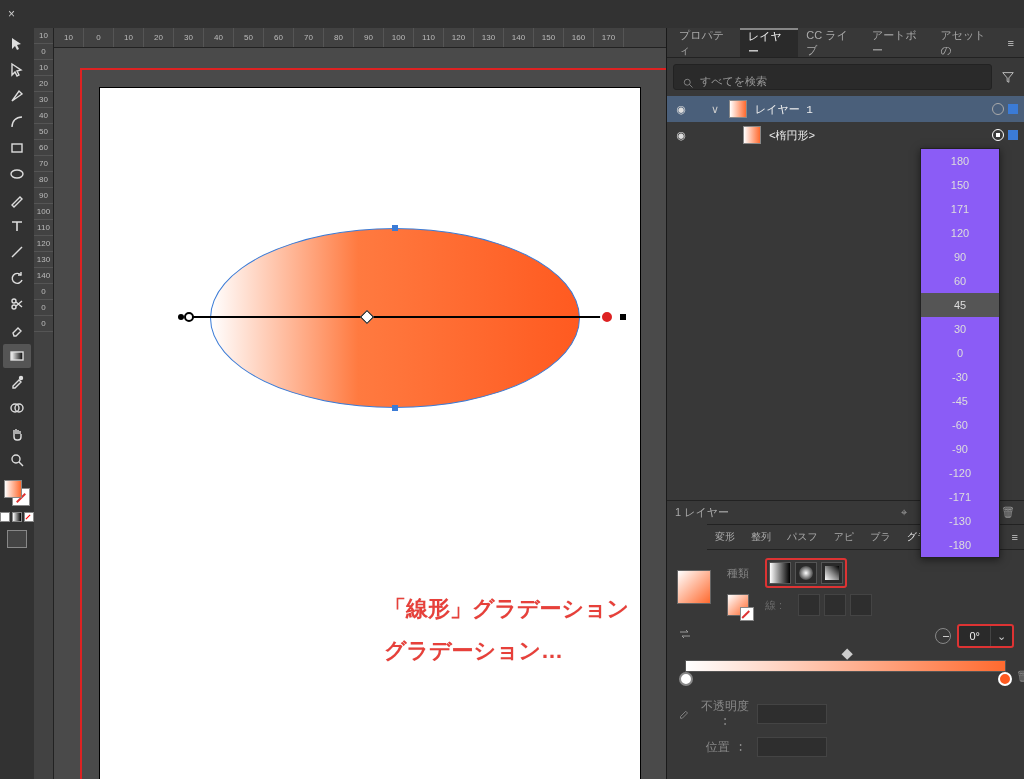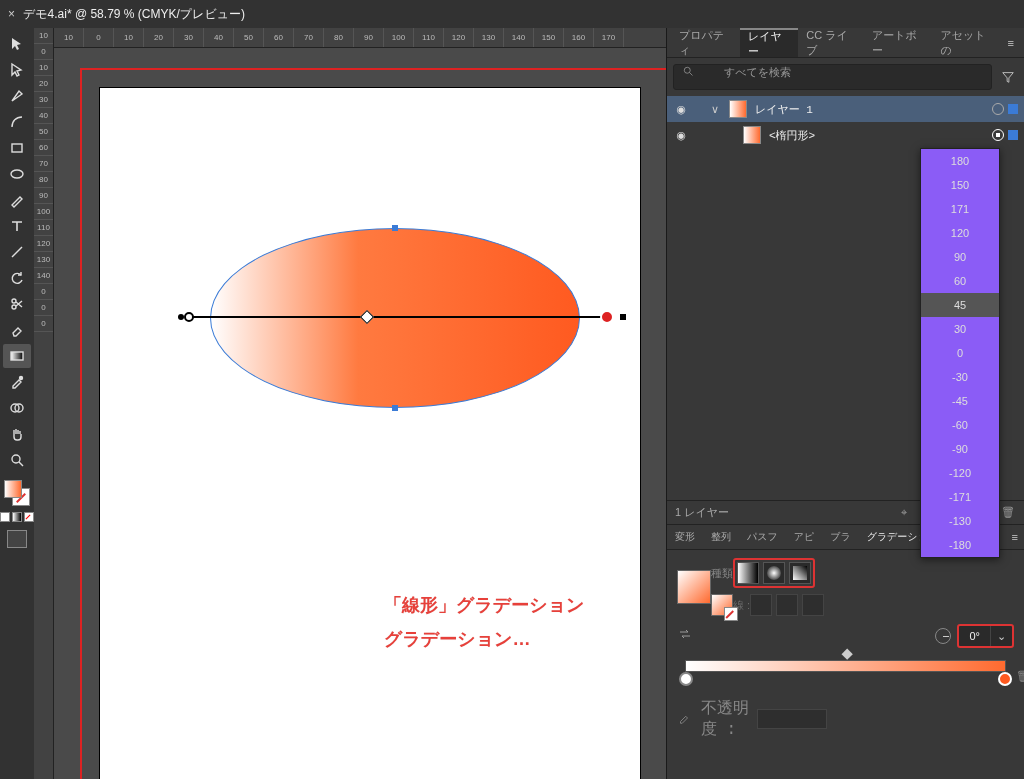--- a/index.html
+++ b/index.html
@@ -37,29 +37,29 @@
   .ellipse { position:absolute; left:110px; top:140px; width:370px; height:180px; border-radius:50%; background: linear-gradient(90deg, #fff 0%, #ff7a40 40%, #ff5a20 100%); border:1px solid #3b7bd6;}
   .handle { position:absolute; width:6px; height:6px; background:#3b7bd6; }
   .h-top{left:50%;top:-4px;transform:translateX(-50%);}
   .h-bottom{left:50%;bottom:-4px;transform:translateX(-50%);}
   .grad-line { position:absolute; left:88px; top:228px; width:420px; height:2px; background:#000; }
   .grad-start{position:absolute;left:84px;top:224px;width:10px;height:10px;border-radius:50%;background:#fff;border:2px solid #000;}
   .grad-start-dot{position:absolute;left:78px;top:226px;width:6px;height:6px;background:#000;border-radius:50%;}
   .grad-mid{position:absolute;left:262px;top:224px;width:10px;height:10px;background:#fff;border:1px solid #000;transform:rotate(45deg);}
   .grad-end{position:absolute;left:500px;top:222px;width:14px;height:14px;border-radius:50%;background:#d22;border:2px solid #fff;}
   .grad-end-sq{position:absolute;left:520px;top:226px;width:6px;height:6px;background:#000;}
-  .annot { position:absolute; left:284px; top:500px; color:#e7403a; font-weight:800; font-size:18px; line-height:1.9; text-shadow:0 0 1px rgba(0,0,0,.1);}
+  .annot { position:absolute; left:284px; top:500px; color:#e7403a; font-weight:800; font-size:22px; line-height:1.9; text-shadow:0 0 1px rgba(0,0,0,.1);}
   
   .right { width: 358px; background:#383838; display:flex; flex-direction:column; border-left:1px solid #1a1a1a;}
   .panel-tabs { height:30px; display:flex; align-items:center; gap:0; border-bottom:1px solid #222; padding:0 4px;}
   .ptab { padding:0 8px; height:100%; display:flex; align-items:center; color:#aaa; font-size:11px; cursor:pointer;}
   .ptab.active { color:#eee; background:#2a2a2a; border-top:2px solid #888;}
   .menu-dots{margin-left:auto;color:#ccc;padding:0 6px;}
   .search-row{display:flex;align-items:center;padding:6px;gap:6px;}
-  .search-box{flex:1;background:#2a2a2a;border:1px solid #222;border-radius:3px;height:26px;display:flex;align-items:flex-start;padding:0 8px;color:#999;gap:24px;}
+  .search-box{flex:1;background:#2a2a2a;border:1px solid #222;border-radius:3px;height:26px;display:flex;align-items:flex-end;padding:0 8px;color:#999;}
   .search-box svg{width:12px;height:12px;stroke:#999;fill:none;margin-right:6px;}
   .filter-icon{width:20px;height:20px;color:#ccc;display:flex;align-items:center;justify-content:center;}
   .layers{flex:0 0 auto;}
   .layer-row{display:flex;align-items:center;height:26px;padding:0 6px;gap:4px;}
   .layer-row.sel{background:#4a5f7a;}
   .eye{width:16px;text-align:center;color:#ddd;}
   .lock{width:14px;}
   .disclose{width:14px;color:#ccc;}
   .lswatch{width:18px;height:18px;background:linear-gradient(90deg,#fff,#ff6a2f);border:1px solid #888;}
   .lname{flex:1;color:#eee;padding-left:4px;font-family:Liberation Mono, monospace;}
@@ -67,25 +67,25 @@
   .target.sel{background:radial-gradient(circle,#fff 30%,transparent 31%);border-color:#fff;}
   .selbox{width:10px;height:10px;background:#3b7bd6;}
   .layers-body{height:352px;position:relative;}
   .angle-menu{position:absolute;right:24px;top:0;width:80px;background:#8b5cf6;border:1px solid #222;box-shadow:0 2px 8px rgba(0,0,0,.5);z-index:10;}
   .angle-menu div{height:24px;line-height:24px;text-align:center;color:#ddd;font-size:11px;}
   .angle-menu div.hl{background:#555;text-align:center;}
   .layers-footer{height:24px;display:flex;align-items:center;padding:0 8px;color:#aaa;gap:10px;border-top:1px solid #222;}
   .layers-footer .sp{flex:1;}
   .foot-ic{width:16px;height:16px;display:flex;align-items:center;justify-content:center;color:#999;}
   
-  .gradpanel-tabs{height:26px;display:flex;align-items:center;border-top:1px solid #222;border-bottom:1px solid #222;}
+  .gradpanel-tabs{height:26px;display:flex;align-items:center;border-top:1px solid #222;border-bottom:1px solid #222;margin-left:40px;}
   .gtab{padding:0 8px;color:#aaa;font-size:10px;height:100%;display:flex;align-items:center;}
   .gtab.active{color:#eee;}
   .gradpanel{padding:8px 10px;display:flex;flex-direction:column;gap:8px;color:#888;}
-  .gp-row{display:flex;align-items:center;gap:0;}
+  .gp-row{display:flex;align-items:center;gap:16px;}
   .gp-swatch-main{width:34px;height:34px;background:linear-gradient(135deg,#fff,#ff6a2f);border:1px solid #666;}
   .gp-swatch-small{width:22px;height:22px;background:linear-gradient(135deg,#fff,#ff6a2f);border:1px solid #666;position:relative;}
   .gp-swatch-small .no{position:absolute;right:-6px;bottom:-6px;width:14px;height:14px;background:#fff;border:1px solid #888;}
   .gp-swatch-small .no::after{content:"";position:absolute;inset:1px;border-top:2px solid #d33;transform:rotate(-45deg);top:45%;}
   .type-buttons{display:flex;gap:4px;border:2px solid #d33;padding:2px;border-radius:3px;}
   .tbtn{width:22px;height:22px;border:1px solid #555;background:#2a2a2a;display:flex;align-items:center;justify-content:center;}
   .tbtn.on{background:linear-gradient(90deg,#fff,#000);}
   .tbtn .rad{width:14px;height:14px;border-radius:50%;background:radial-gradient(circle,#fff,#000);}
   .tbtn .free{width:14px;height:14px;background:linear-gradient(45deg,#fff 0%,#888 50%,#000 100%);}
   .stroke-btns{display:flex;gap:4px;}
@@ -101,30 +101,29 @@
   .grad-bar{position:absolute;left:6px;right:6px;top:0;height:12px;background:linear-gradient(90deg,#fff 0%,#ff6a2f 100%);border:1px solid #555;}
   .midpt{position:absolute;top:-8px;left:50%;width:8px;height:8px;background:#ccc;transform:rotate(45deg) translateX(-50%);}
   .stop{position:absolute;top:12px;width:14px;height:14px;border-radius:50%;border:2px solid #888;}
   .stop.s1{left:0;background:#fff;}
   .stop.s2{right:0;background:#ff5a20;border-color:#fff;}
   .trash{position:absolute;right:-18px;top:10px;width:14px;height:14px;color:#888;}
   .picker-row{display:flex;align-items:center;gap:8px;color:#888;}
   .eyedrop2{width:16px;height:16px;color:#888;}
   .dim{color:#6a6a6a;}
   .dd-dim{width:70px;height:20px;border:1px solid #444;background:#2e2e2e;}
-  .lbl{width:48px;text-align:left;color:#888;font-size:16px;font-family:Liberation Mono, monospace;}
+  .lbl{width:48px;text-align:center;color:#888;font-size:12px;font-family:Liberation Mono, monospace;}
 </style>
 </head>
 <body>
 
 <div class="app">
 
   <div class="titlebar">
     <span class="close-tab">×</span>
-    <span>デモ4.ai* @ 58.79 % (CMYK/プレビュー)</span>
   </div>
 
   <div class="main-row">
 
     <div class="tools-col">
       <div class="tool">
           <svg viewBox="0 0 16 16">
             <path d="M3 2l9 6-4 1 2 4-2 1-2-4-3 3z" fill="#ddd" stroke="none"></path>
           </svg>
         </div>
@@ -441,17 +440,22 @@
 
         <div class="picker-row">
           <div class="eyedrop2">
             <svg width="14" height="14" viewBox="0 0 16 16" stroke="#888" fill="none">
                 <path d="M4 12l6-6 2 2-6 6H4z"></path>
               </svg>
           </div>
           <span class="lbl dim">不透明度 :</span>
           <div class="dd-dim"></div>
         </div>
+        <div class="picker-row">
+          <div style="width:16px"></div>
+          <span class="lbl dim">位置 :</span>
+          <div class="dd-dim"></div>
+        </div>
       </div>
     </div>
 
   </div>
 </div>
 
 </body></html>

